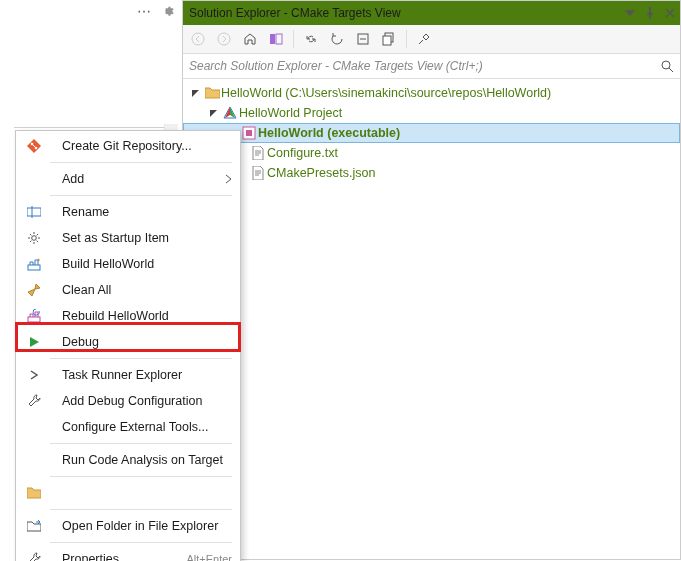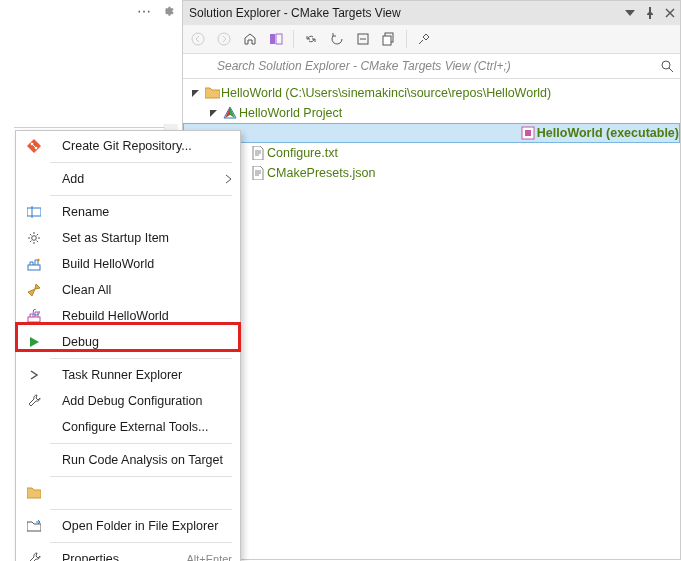--- a/index.html
+++ b/index.html
@@ -6,39 +6,39 @@
   body { width: 681px; height: 561px; background: #fff; overflow: hidden; position: relative; font-size: 12px; }
 
   
   .left-bg { position: absolute; left: 0; top: 0; width: 180px; height: 100%; }
   .left-row { position: absolute; left: 0; top: 0; width: 180px; height: 22px; display: flex; justify-content: flex-end; align-items: center; gap: 8px; padding-right: 6px; }
   .left-divider { position: absolute; left: 14px; top: 127px; width: 150px; border-top: 1px solid #d0d0d0; }
   .scroll-hint { position: absolute; left: 164px; top: 124px; width: 14px; height: 440px; background: #f0f0f0; border-left: 1px solid #e5e5e5; }
 
   
   .panel { position: absolute; left: 182px; top: 0; width: 499px; height: 560px; border: 1px solid #ccc; background: #fff; display: flex; flex-direction: column; }
-  .panel-title { height: 24px; background: #e5e5e5; display: flex; align-items: center; padding-left: 6px; font-size: 12px; color: #1b1b1b; }
+  .panel-title { height: 24px; background: #4d7c0f; display: flex; align-items: center; padding-left: 6px; font-size: 12px; color: #1b1b1b; }
   .panel-title .titlespace { flex: 1; }
   .panel-title .winbtn { width: 20px; height: 20px; display: flex; align-items: center; justify-content: center; color: #555; cursor: pointer; }
 
   .toolbar { height: 28px; background: #f6f6f6; display: flex; align-items: center; gap: 4px; padding: 0 4px; }
   .toolbar .tbtn { width: 22px; height: 22px; display: flex; align-items: center; justify-content: center; border-radius: 2px; cursor: pointer; color: #555; }
   .toolbar .tbtn.disabled { color: #bbb; }
   .toolbar .sep { width: 1px; height: 18px; background: #ddd; margin: 0 2px; }
 
   .searchbar { height: 26px; border-top: 1px solid #ddd; border-bottom: 1px solid #ddd; display: flex; align-items: center; padding: 0 6px; background: #fff; }
-  .searchbar input { flex: 1; border: none; outline: none; font-size: 12px; color: #15803d; background: transparent; margin-left: 28px; }
+  .searchbar input { flex: 1; border: none; outline: none; font-size: 12px; color: #15803d; background: transparent; }
   .searchbar input::placeholder { color: #888; font-style: italic; }
   .searchbar .searchicon { color: #555; }
 
   .tree { flex: 1; padding-top: 4px; font-size: 12.5px; color: #4d7c0f; overflow: hidden; }
   .tree-row { height: 20px; display: flex; align-items: center; white-space: nowrap; }
   .tree-row .expander { width: 12px; height: 12px; margin-right: 2px; display: inline-flex; align-items: center; justify-content: center; }
   .tree-row .icon-slot { width: 18px; display: inline-flex; align-items: center; justify-content: center; }
-  .tree-row.selected { background: #cde6f7; border: 1px solid #7ab7e0; font-weight: 600; justify-content: flex-end; }
+  .tree-row.selected { background: #cde6f7; border: 1px solid #7ab7e0; font-weight: 600; }
   .indent0 { padding-left: 6px; }
   .indent1 { padding-left: 24px; text-align: center; }
   .indent2 { padding-left: 56px; }
   .indent2b { padding-left: 66px; }
 
   
   .ctxmenu { position: absolute; left: 15px; top: 130px; width: 226px; background: #fff; border: 1px solid #c6c6c6; box-shadow: 3px 3px 6px rgba(0,0,0,0.18); padding: 2px 0; }
   .ctx-item { height: 26px; display: flex; align-items: center; padding-left: 8px; padding-right: 8px; cursor: default; font-size: 12.5px; color: #1b1b1b; gap: 12px; }
   .ctx-item .ctx-icon { width: 20px; height: 20px; display: inline-flex; align-items: center; justify-content: center; margin-right: 6px; }
   .ctx-item .ctx-label { flex: 1; }

